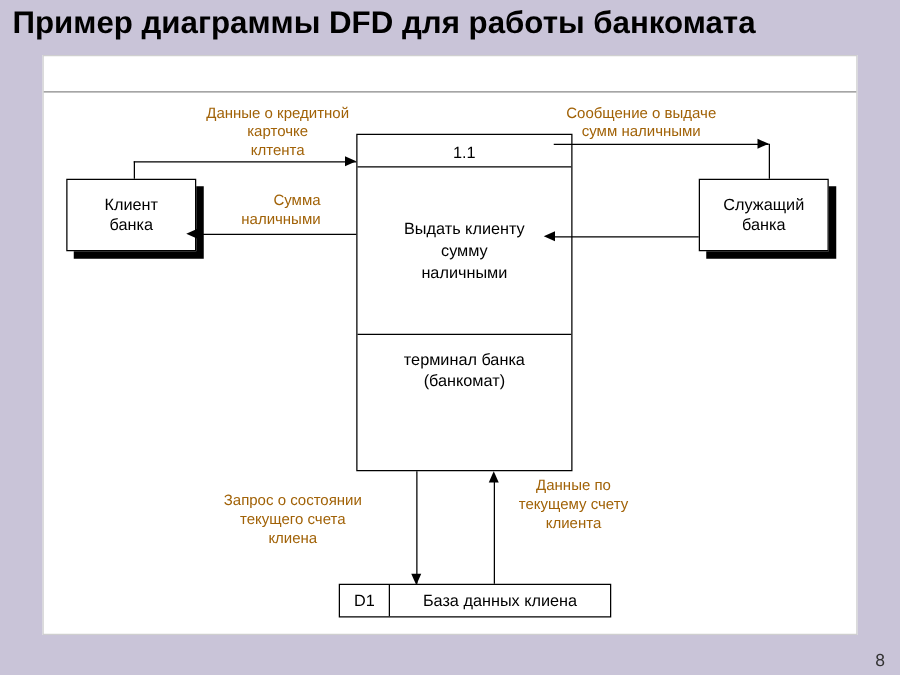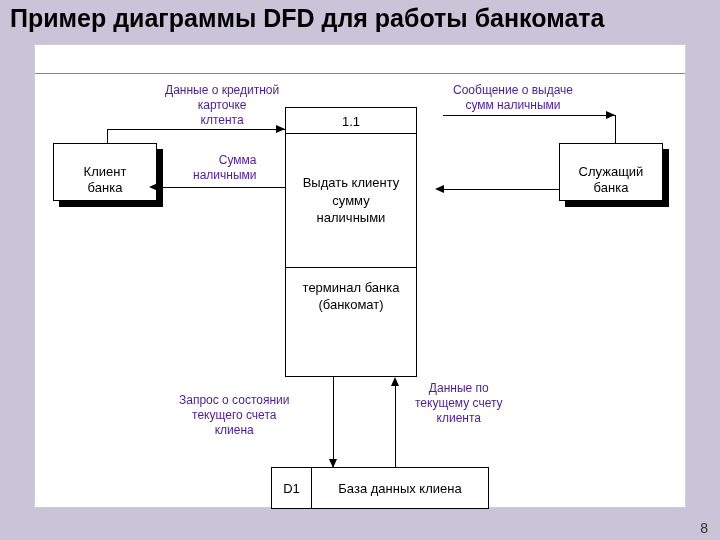--- a/index.html
+++ b/index.html
@@ -39,30 +39,30 @@
   .ext .shadow {
     position: absolute; left: 6px; top: 6px;
     width: 100%; height: 100%;
     background: #000;
   }
   .ext .box {
     position: absolute; left: 0; top: 0;
     width: 100%; height: 100%;
     background: #fff;
     border: 1px solid #000;
-    display: flex; align-items: flex-end; justify-content: center;
+    display: flex; align-items: center; justify-content: center;
     text-align: center;
     font-size: 13px; line-height: 1.25;
     padding: 4px;
   }
   
   .process {
     position: absolute;
     left: 250px; top: 62px;
-    width: 132px; height: 270px;
+    width: 173px; height: 270px;
     border: 1px solid #000;
     background: #fff;
   }
   .process .p-id {
     text-align: center;
     font-size: 13px;
     padding: 6px 4px 4px;
   }
   .process .p-name {
     text-align: center;
@@ -77,40 +77,40 @@
     line-height: 1.3;
   }
   .process .p-div {
     height: 1px; background: #000;
     margin: 0;
   }
   
   .store {
     position: absolute;
     left: 236px; top: 422px;
-    width: 218px; height: 42px;
+    width: 218px; height: 27px;
     border: 1px solid #000;
     display: flex;
     font-size: 13px;
     background: #fff;
   }
   .store .s-id {
     width: 40px; border-right: 1px solid #000;
     display: flex; align-items: center; justify-content: center;
   }
   .store .s-name {
     flex: 1;
     display: flex; align-items: center; justify-content: center;
   }
   
   .flabel {
     position: absolute;
     font-size: 12px;
     line-height: 1.25;
-    color: #4c1d95;
+    color: #a16207;
     text-align: center;
     white-space: pre;
   }
   
   .line { position: absolute; background: #000; }
   .hline { height: 1px; }
   .vline { width: 1px; }
   
   .arrow {
     position: absolute;

